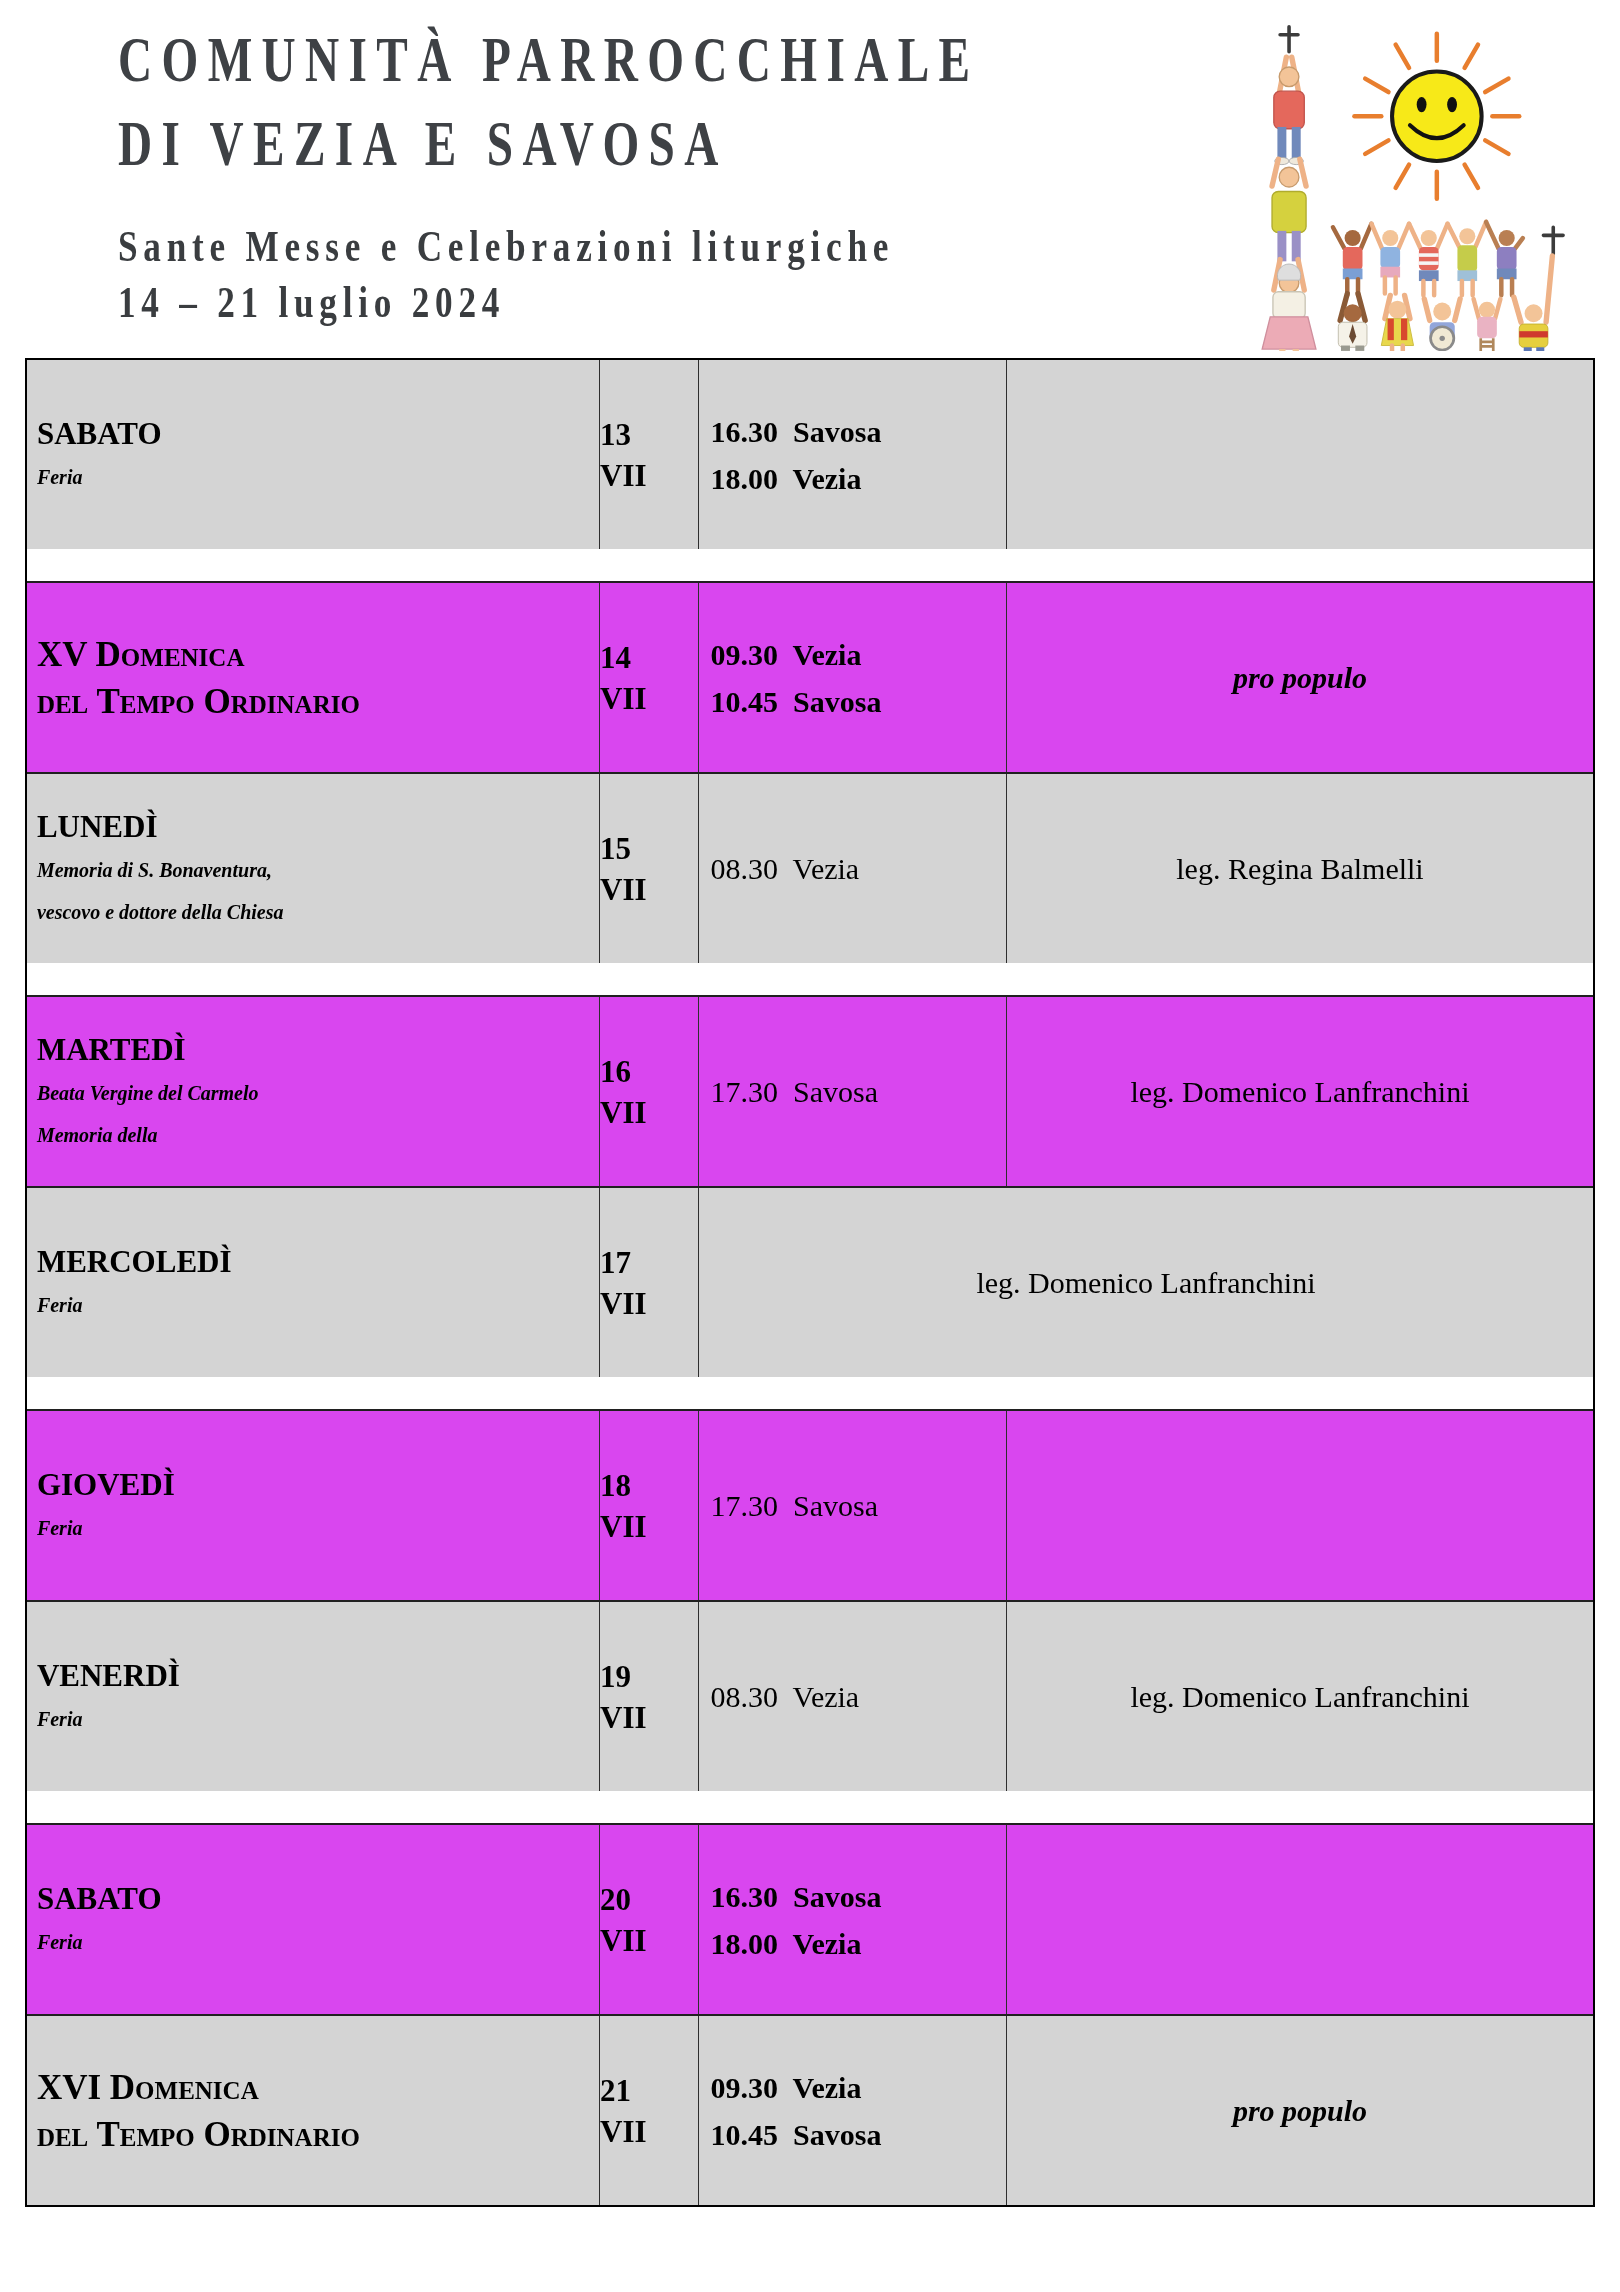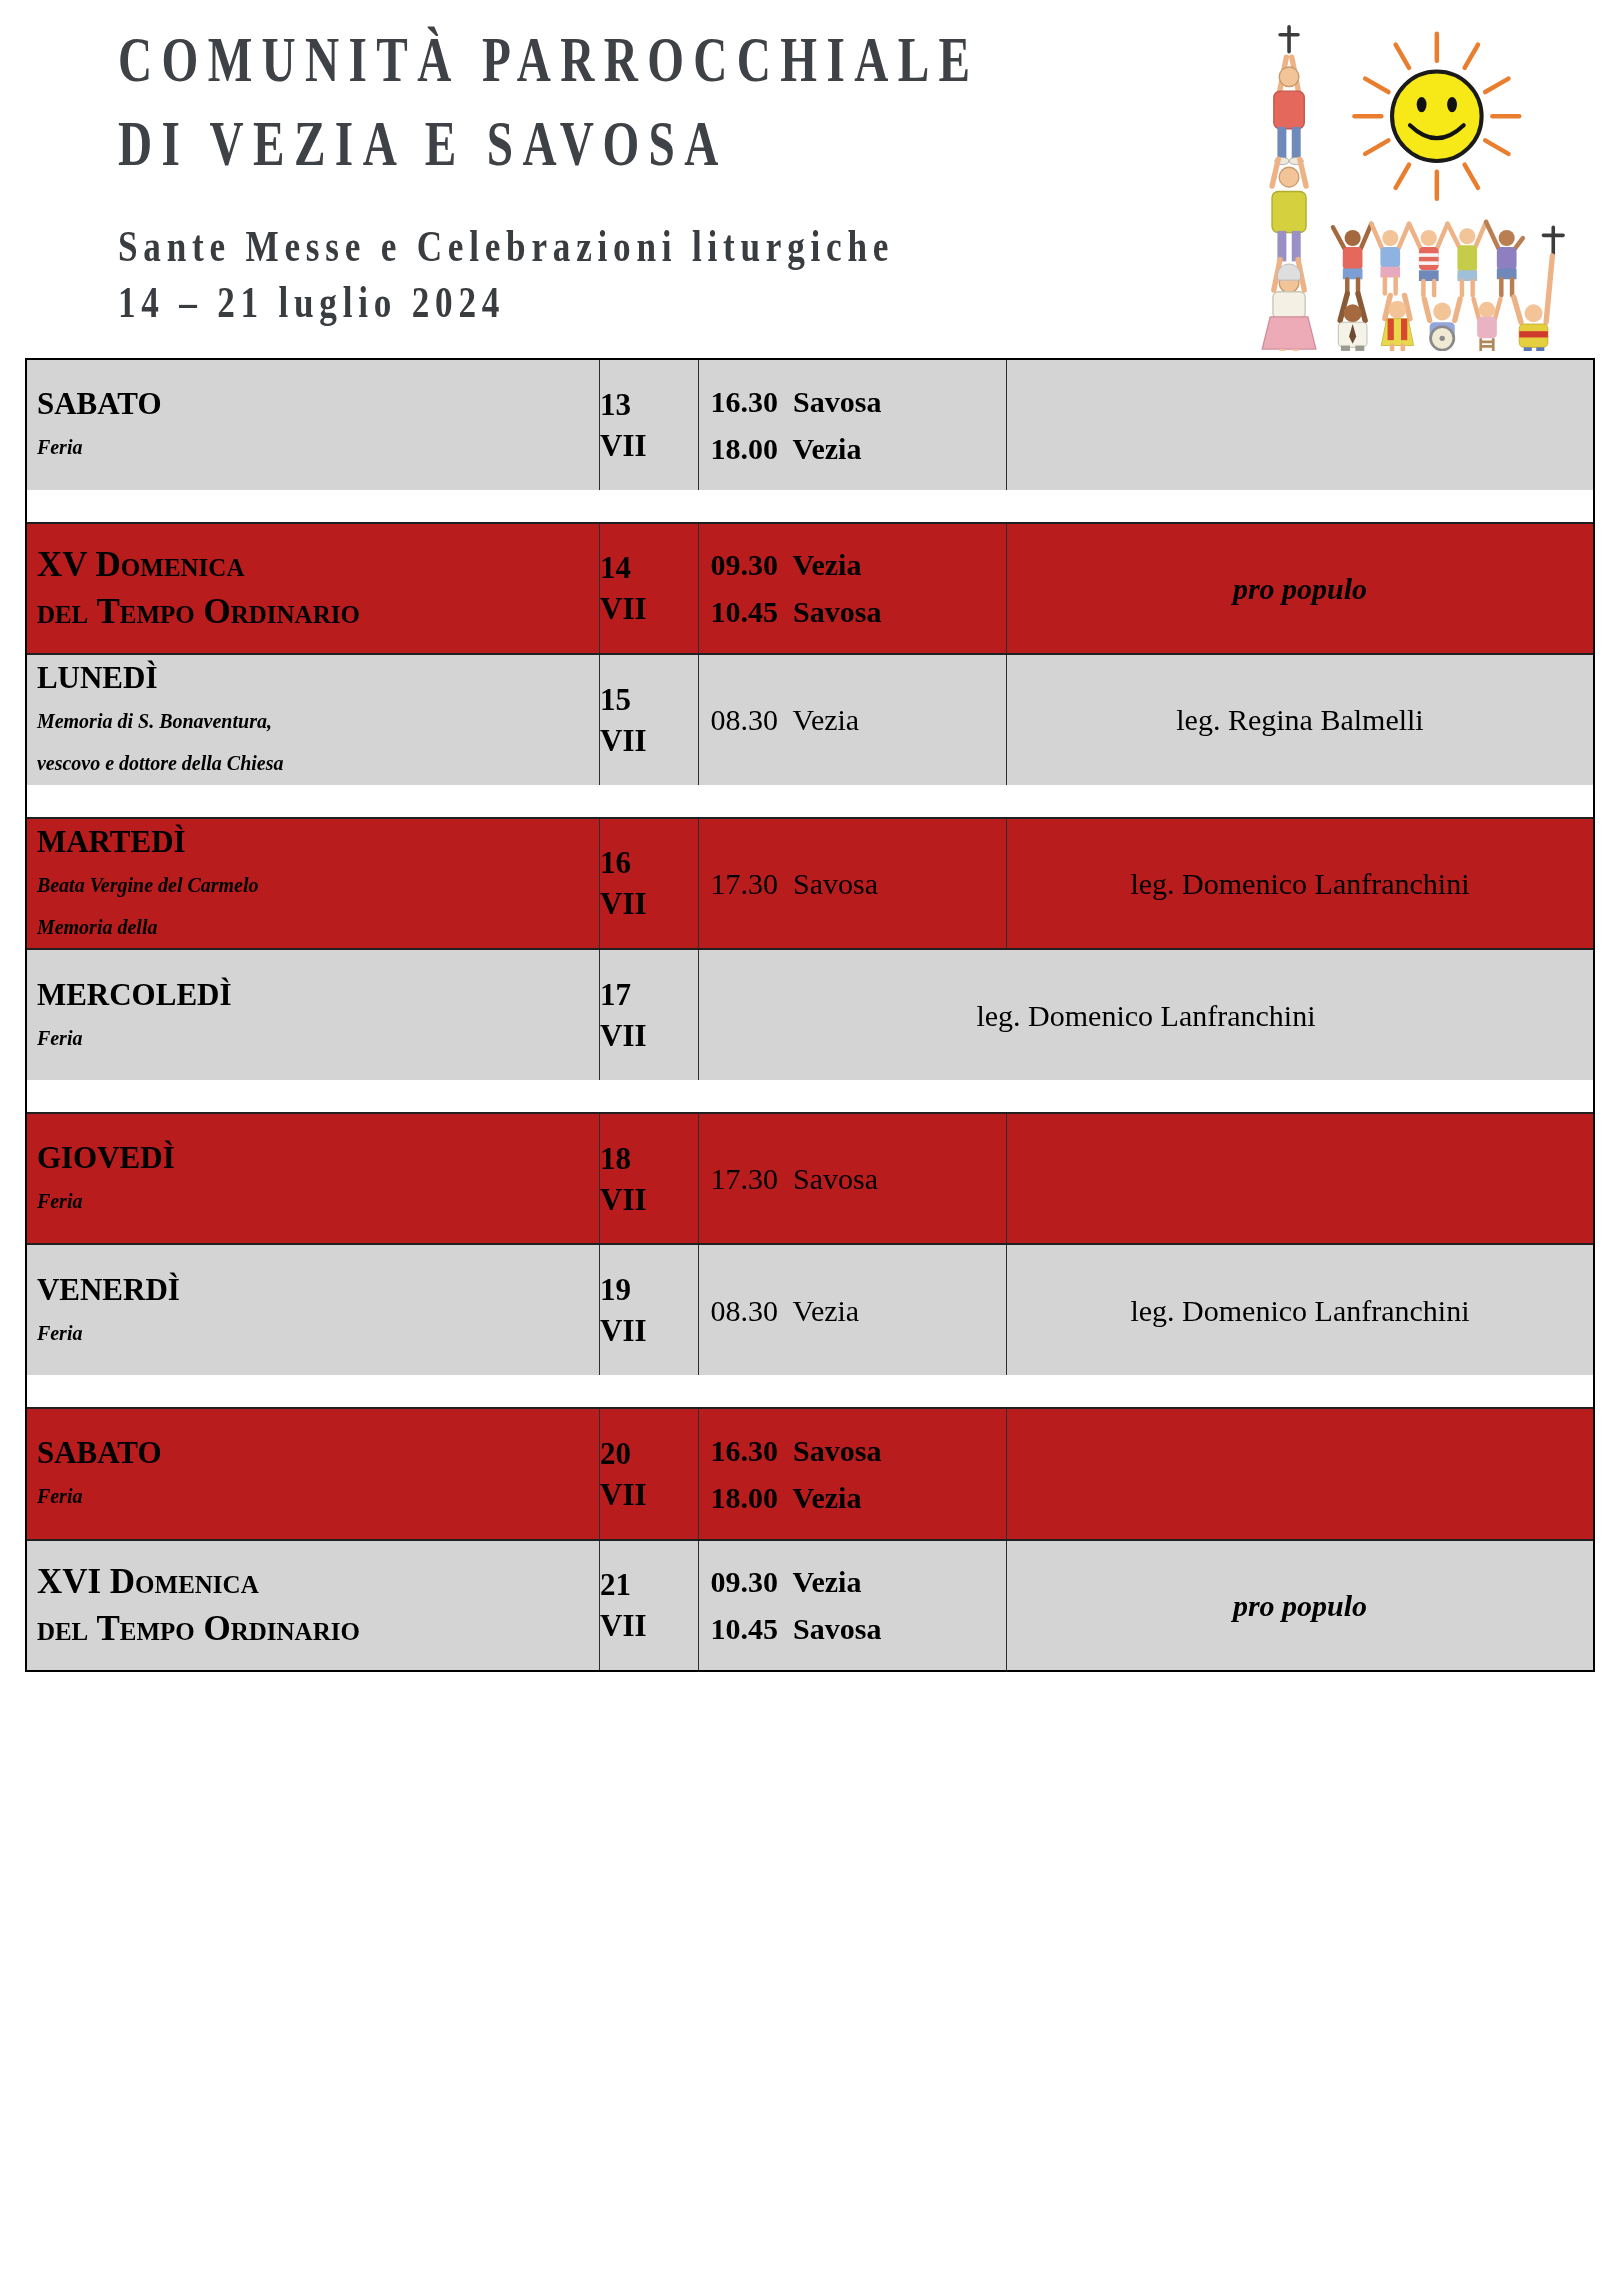--- a/index.html
+++ b/index.html
@@ -18,28 +18,28 @@
     position:absolute; left:118px; top:219px;
     font-weight:bold; color:#3a3d40; font-size:44px; line-height:56px;
     letter-spacing:7.2px; white-space:nowrap;
     transform:scaleX(0.80); transform-origin:0 0;
   }
   
   .logo { position:absolute; left:1238px; top:23px; width:369px; height:328px; }
   .logo svg { width:100%; height:100%; }
   
   .ptable {
-    position:absolute; left:25px; top:358px; width:1570px; height:1314px;
+    position:absolute; left:25px; top:358px; width:1570px; height:1849px;
     border:2.7px solid #000; box-sizing:border-box;
     display:flex; flex-direction:column; color:#000;
   }
   .trow { flex:1; display:flex; min-height:0; }
   .trow + .trow { border-top:2.7px solid #202020; }
   .shade-dark  { background:#d4d4d4; }
-  .shade-light { background:#b91c1c;margin-top:32px; }
+  .shade-light { background:#d946ef;margin-top:32px; }
   .cell { box-sizing:border-box; display:flex; flex-direction:column; justify-content:center; }
   .cell-day  { width:573px; padding-left:9.9px; border-right:1.8px solid #2e2e2e; }
   .cell-date { width:99px; border-right:1.8px solid #2e2e2e; align-items:flex-start; text-align:center; }
   .cell-time { width:308px; padding-left:11.6px; border-right:1.8px solid #2e2e2e; }
   .cell-note { flex:1; align-items:center; text-align:center; }
   .day-title { font-weight:bold; font-size:31px; line-height:45px; }
   .day-sub   { font-weight:bold; font-style:italic; font-size:20px; line-height:42px; }
   .sunday .day-title,
   .sunday .day-sub {
     font-style:normal; font-variant:small-caps; font-weight:bold;

